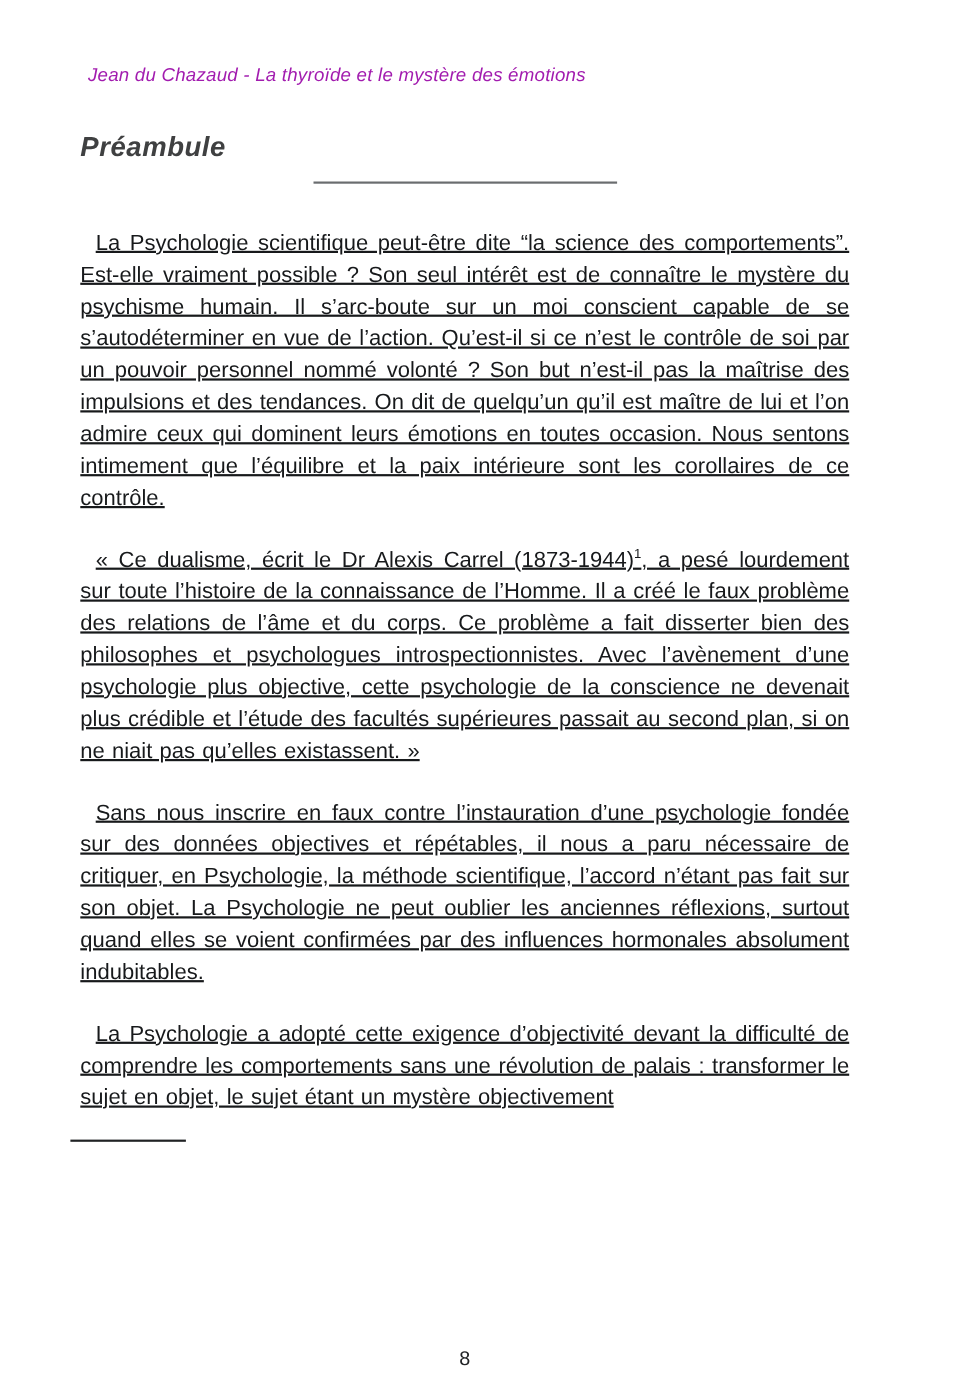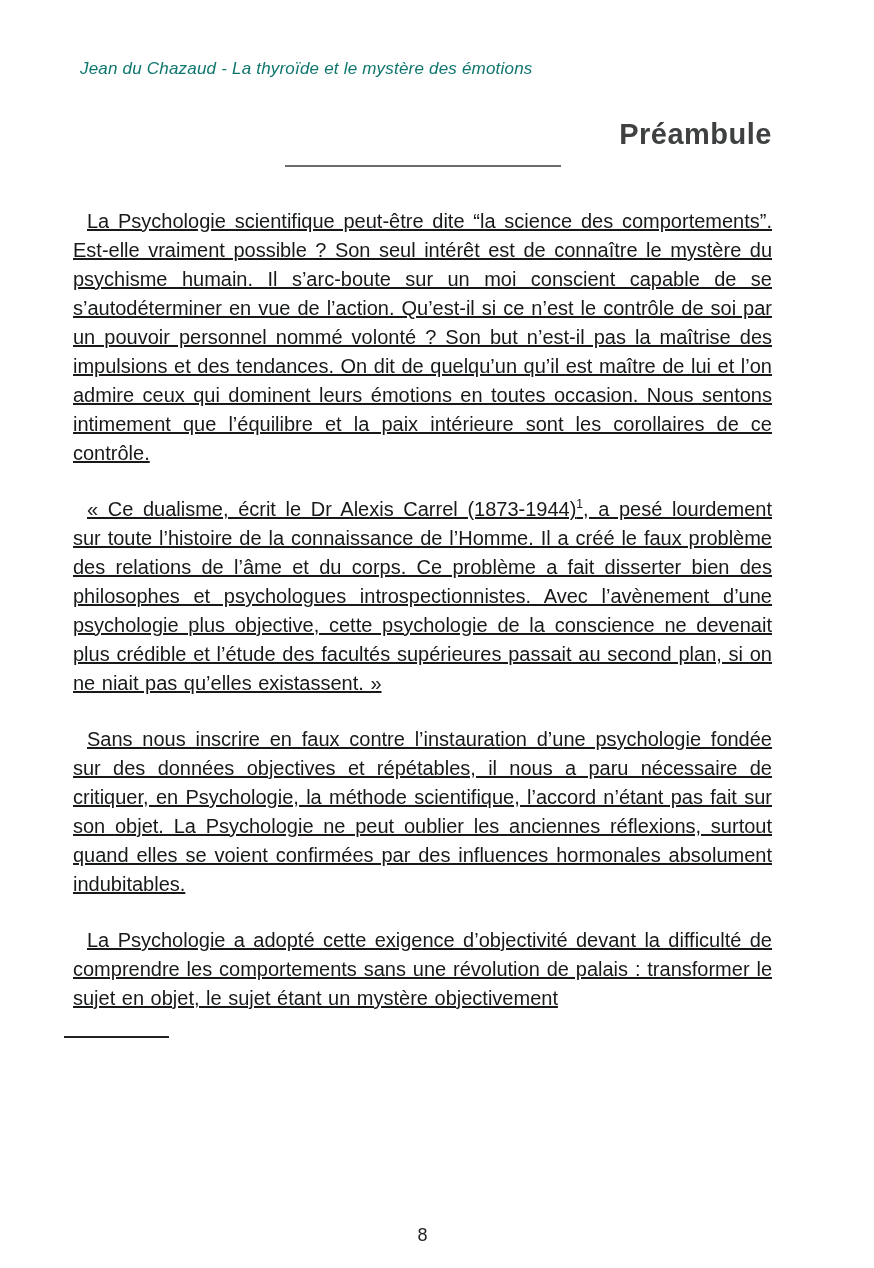--- a/index.html
+++ b/index.html
@@ -22,29 +22,30 @@
     height:1268px;
     box-sizing:border-box;
     background:var(--background);
     padding:58px 102px 0 73px;
     overflow:hidden;
   }
   .running-header{
     font-style:italic;
     font-size:17px;
     line-height:22px;
-    color:#0f766e;
+    color:#a21caf;
     padding-left:7px;
     letter-spacing:0.2px;
   }
   .chapter-title{
     margin:38px 0 0 0;
-    text-align:right;
+    text-align:left;
+    font-style:italic;
     font-weight:bold;
-    font-size:29px;
+    font-size:25px;
     line-height:32px;
     color:var(--title-text);
     letter-spacing:0.5px;
   }
   .title-rule{
     width:276px;
     height:2px;
     background:var(--rule);
     margin:15px auto 0 auto;
   }

